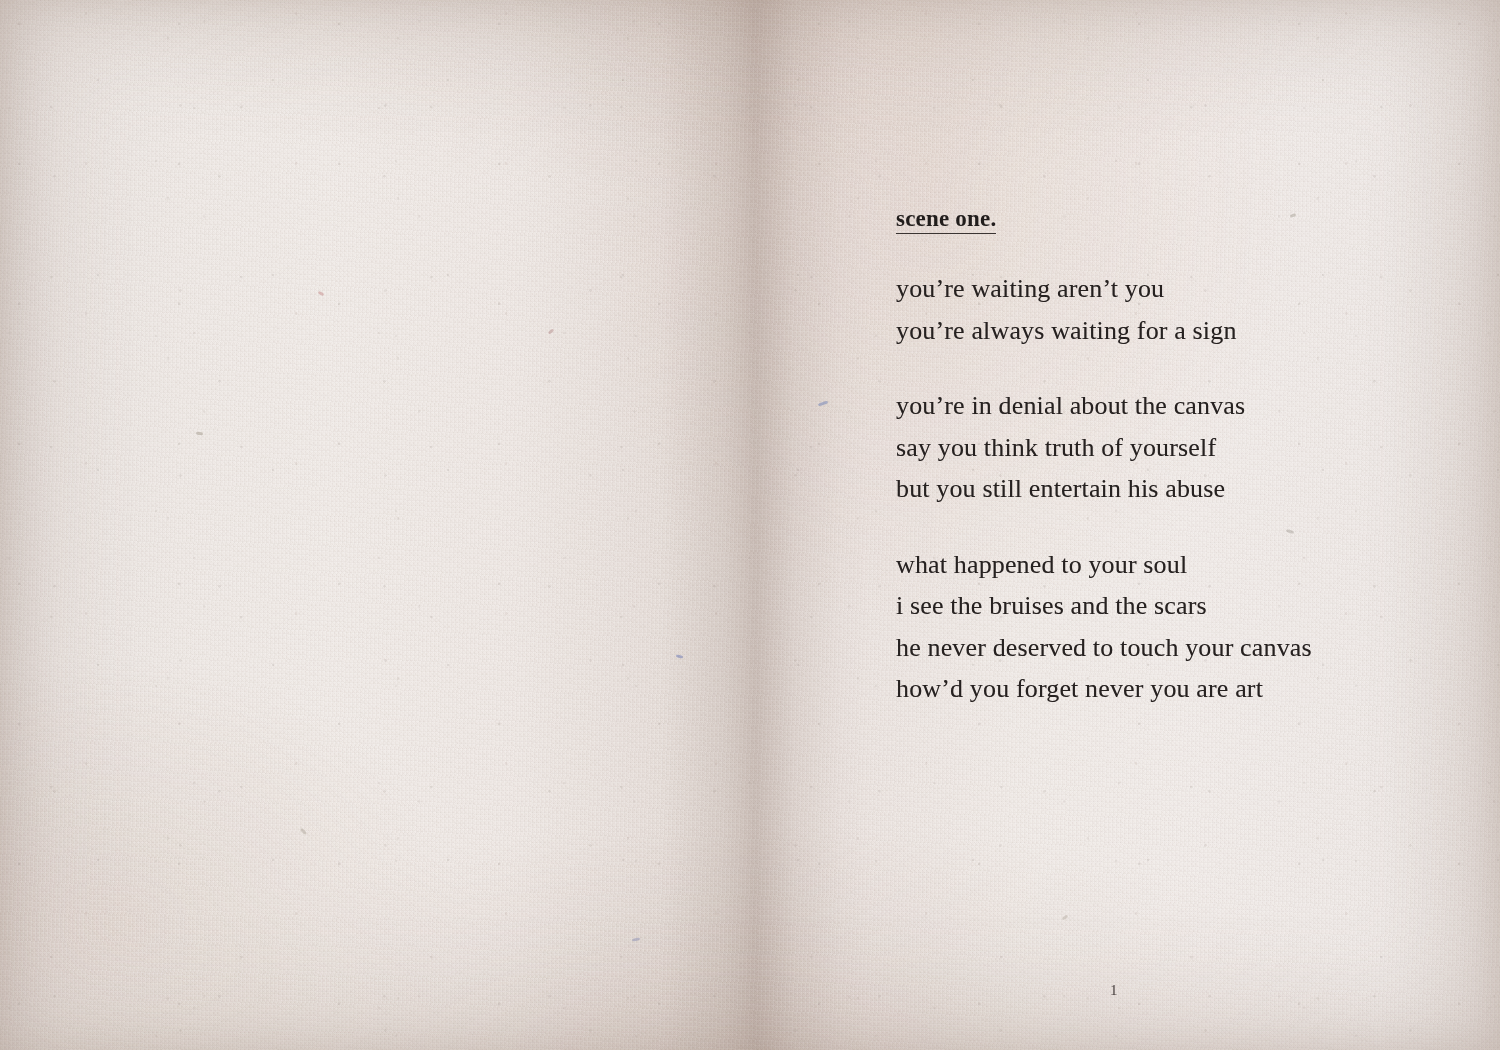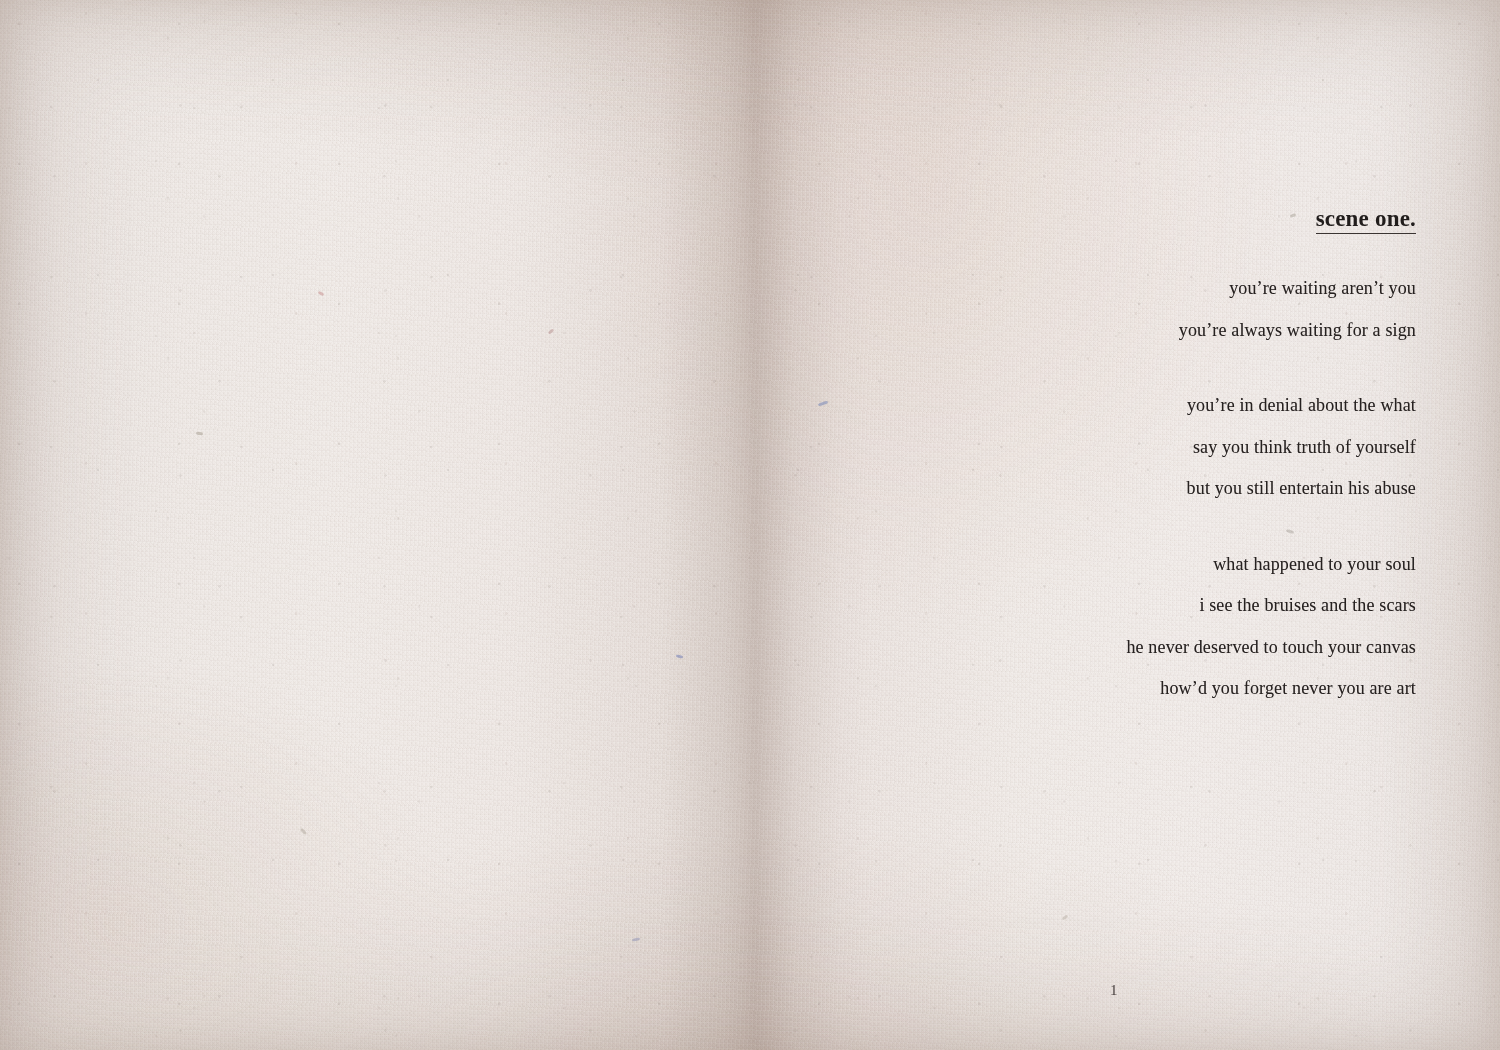--- a/index.html
+++ b/index.html
@@ -104,40 +104,39 @@
     pointer-events: none;
   }
 
   
   #poem {
     position: absolute;
     left: 896px;
     top: 206px;
     width: 520px;
     z-index: 5;
-    text-align: right;
   }
   #poem-title {
     font-family: "Liberation Serif", "DejaVu Serif", serif;
     font-size: 23px;
     font-weight: bold;
     color: #211d1c;
     letter-spacing: 0.2px;
     display: inline-block;
     border-bottom: 1.5px solid #3a3432;
     padding-bottom: 2px;
     line-height: 1.1;
   }
   .stanza {
     margin-top: 34px;
   }
   .stanza:first-of-type { margin-top: 30px; }
   .line {
     font-family: "Liberation Serif", "DejaVu Serif", serif;
-    font-size: 18px;
+    font-size: 26px;
     color: #262120;
     line-height: 41.5px;
     white-space: nowrap;
     letter-spacing: 0.15px;
     text-shadow: 0 0 0.6px rgba(40,34,32,0.25);
   }
   #page-number {
     position: absolute;
     left: 1110px;
     top: 982px;
@@ -173,21 +172,21 @@
 
   <div id="poem">
     <div id="poem-title">scene one.</div>
 
     <div class="stanza">
       <div class="line">you’re waiting aren’t you</div>
       <div class="line">you’re always waiting for a sign</div>
     </div>
 
     <div class="stanza">
-      <div class="line">you’re in denial about the what</div>
+      <div class="line">you’re in denial about the canvas</div>
       <div class="line">say you think truth of yourself</div>
       <div class="line">but you still entertain his abuse</div>
     </div>
 
     <div class="stanza">
       <div class="line">what happened to your soul</div>
       <div class="line">i see the bruises and the scars</div>
       <div class="line">he never deserved to touch your canvas</div>
       <div class="line">how’d you forget never you are art</div>
     </div>

